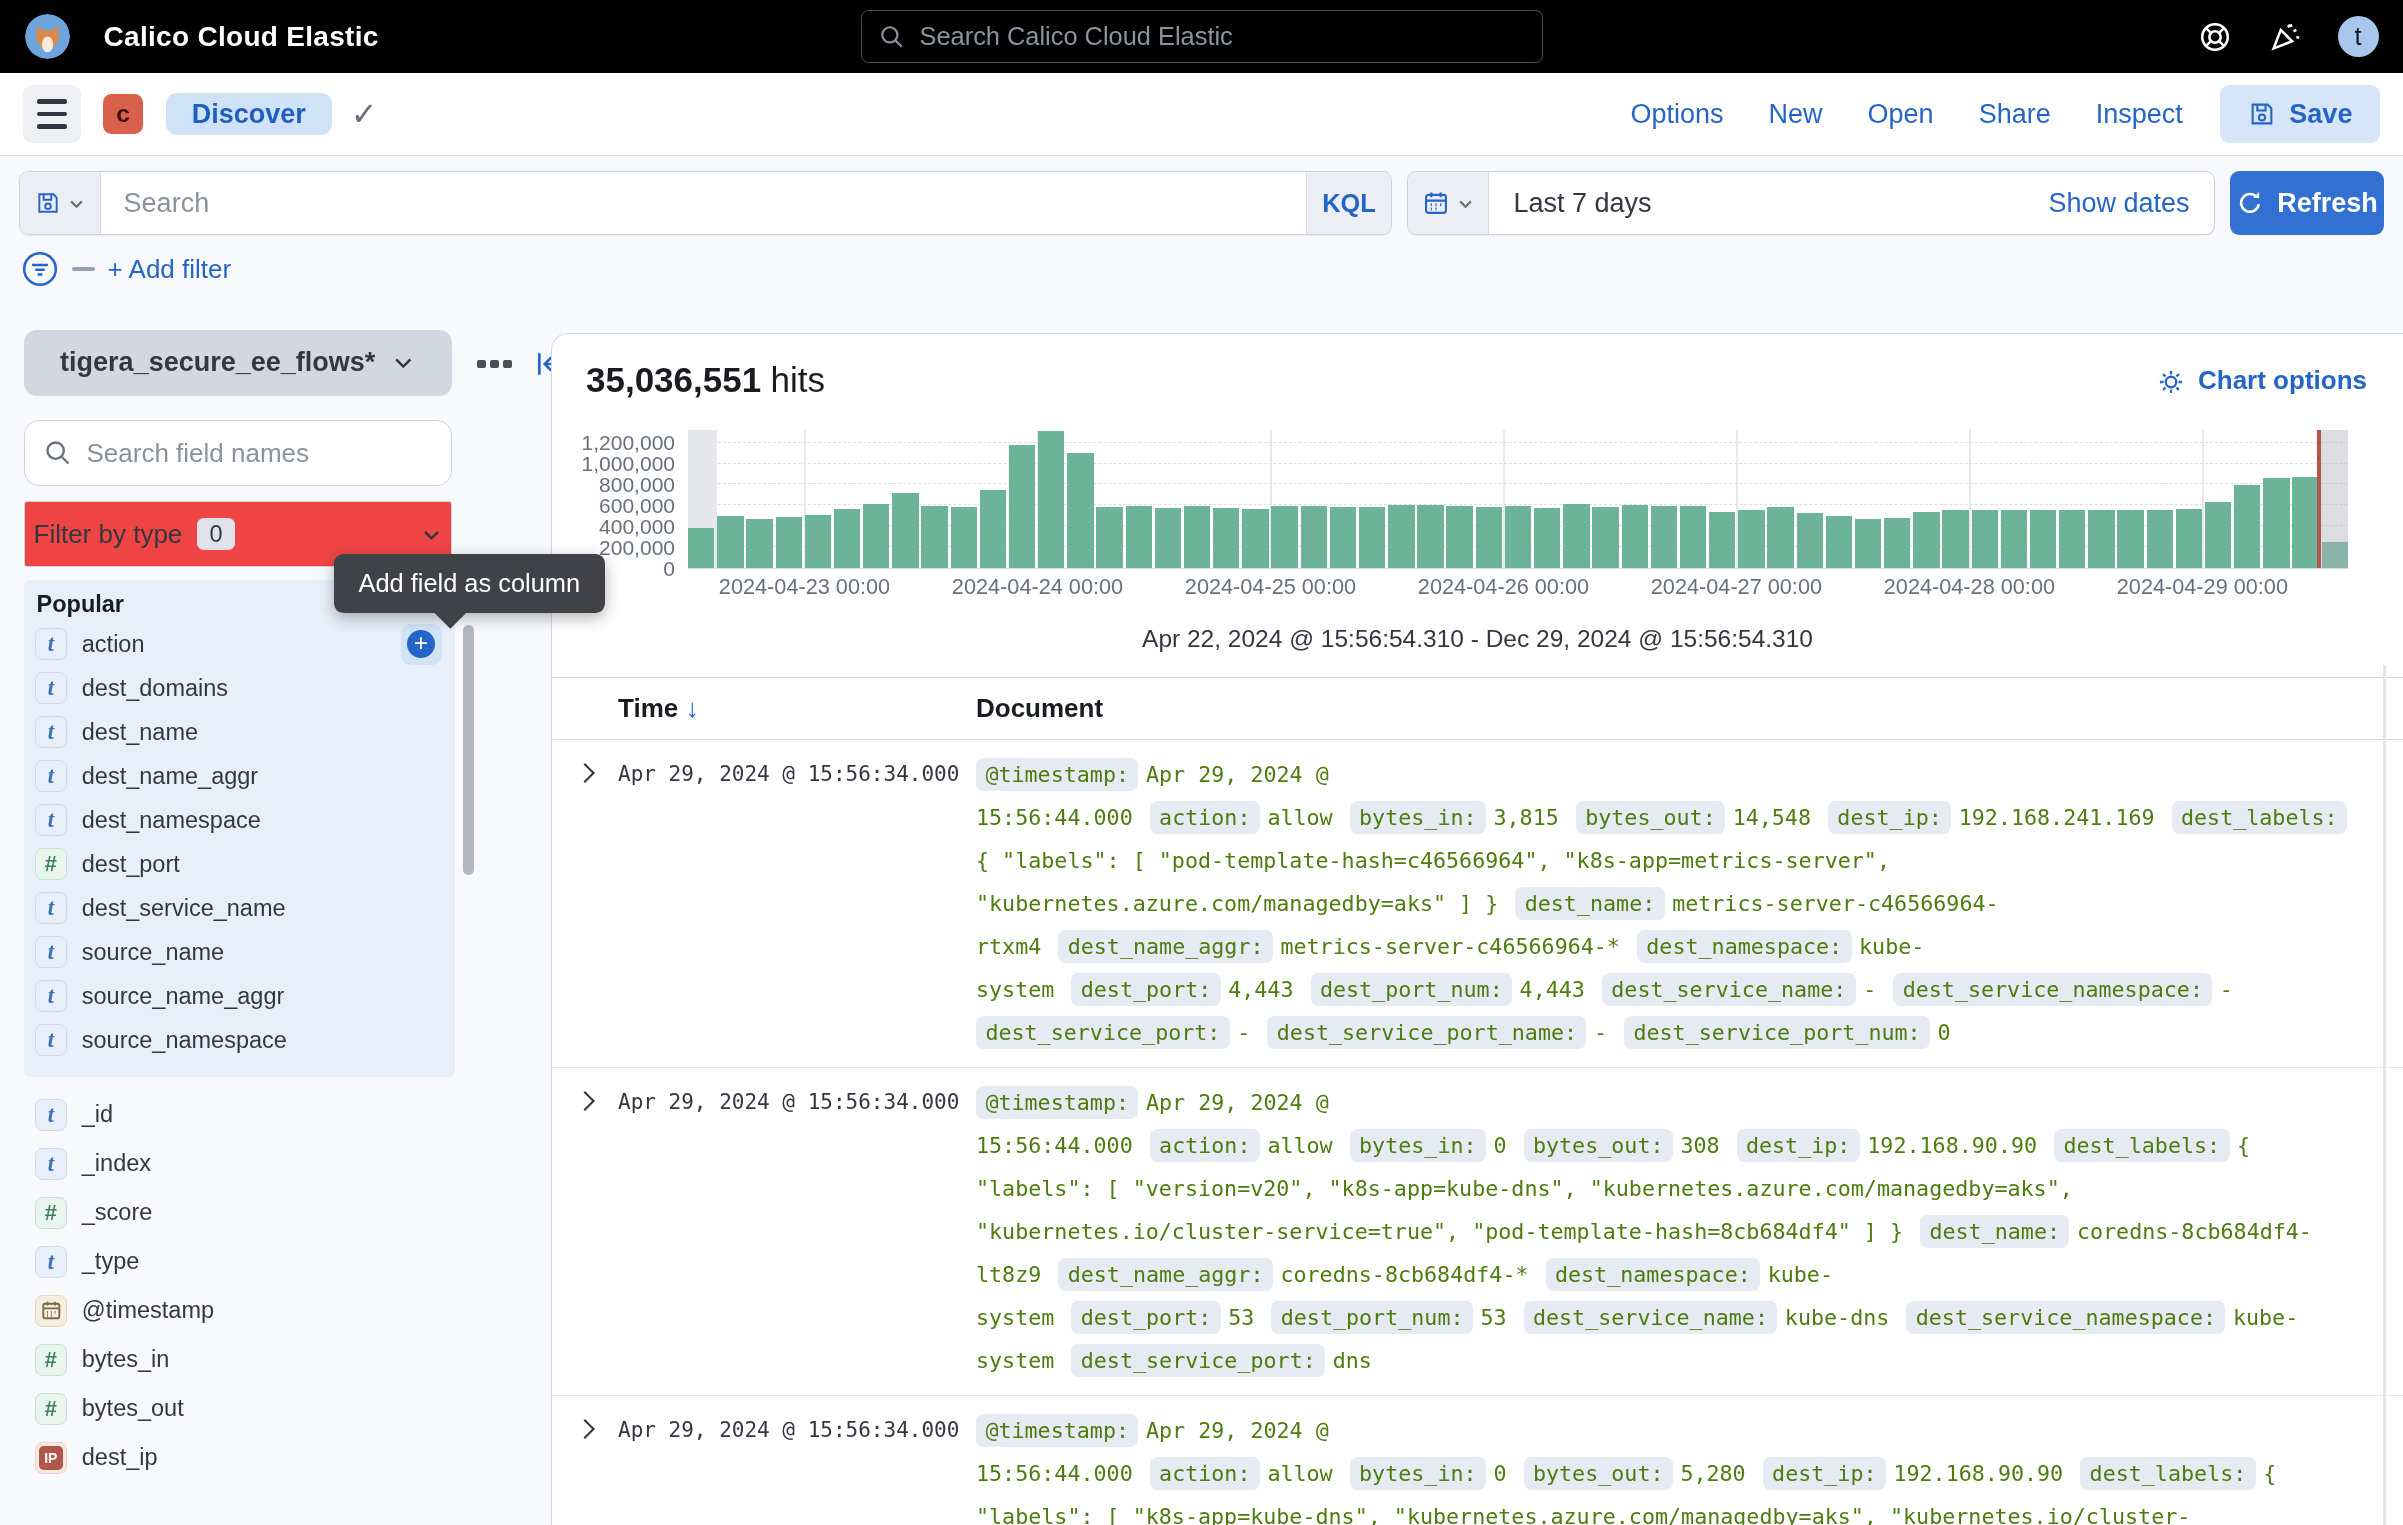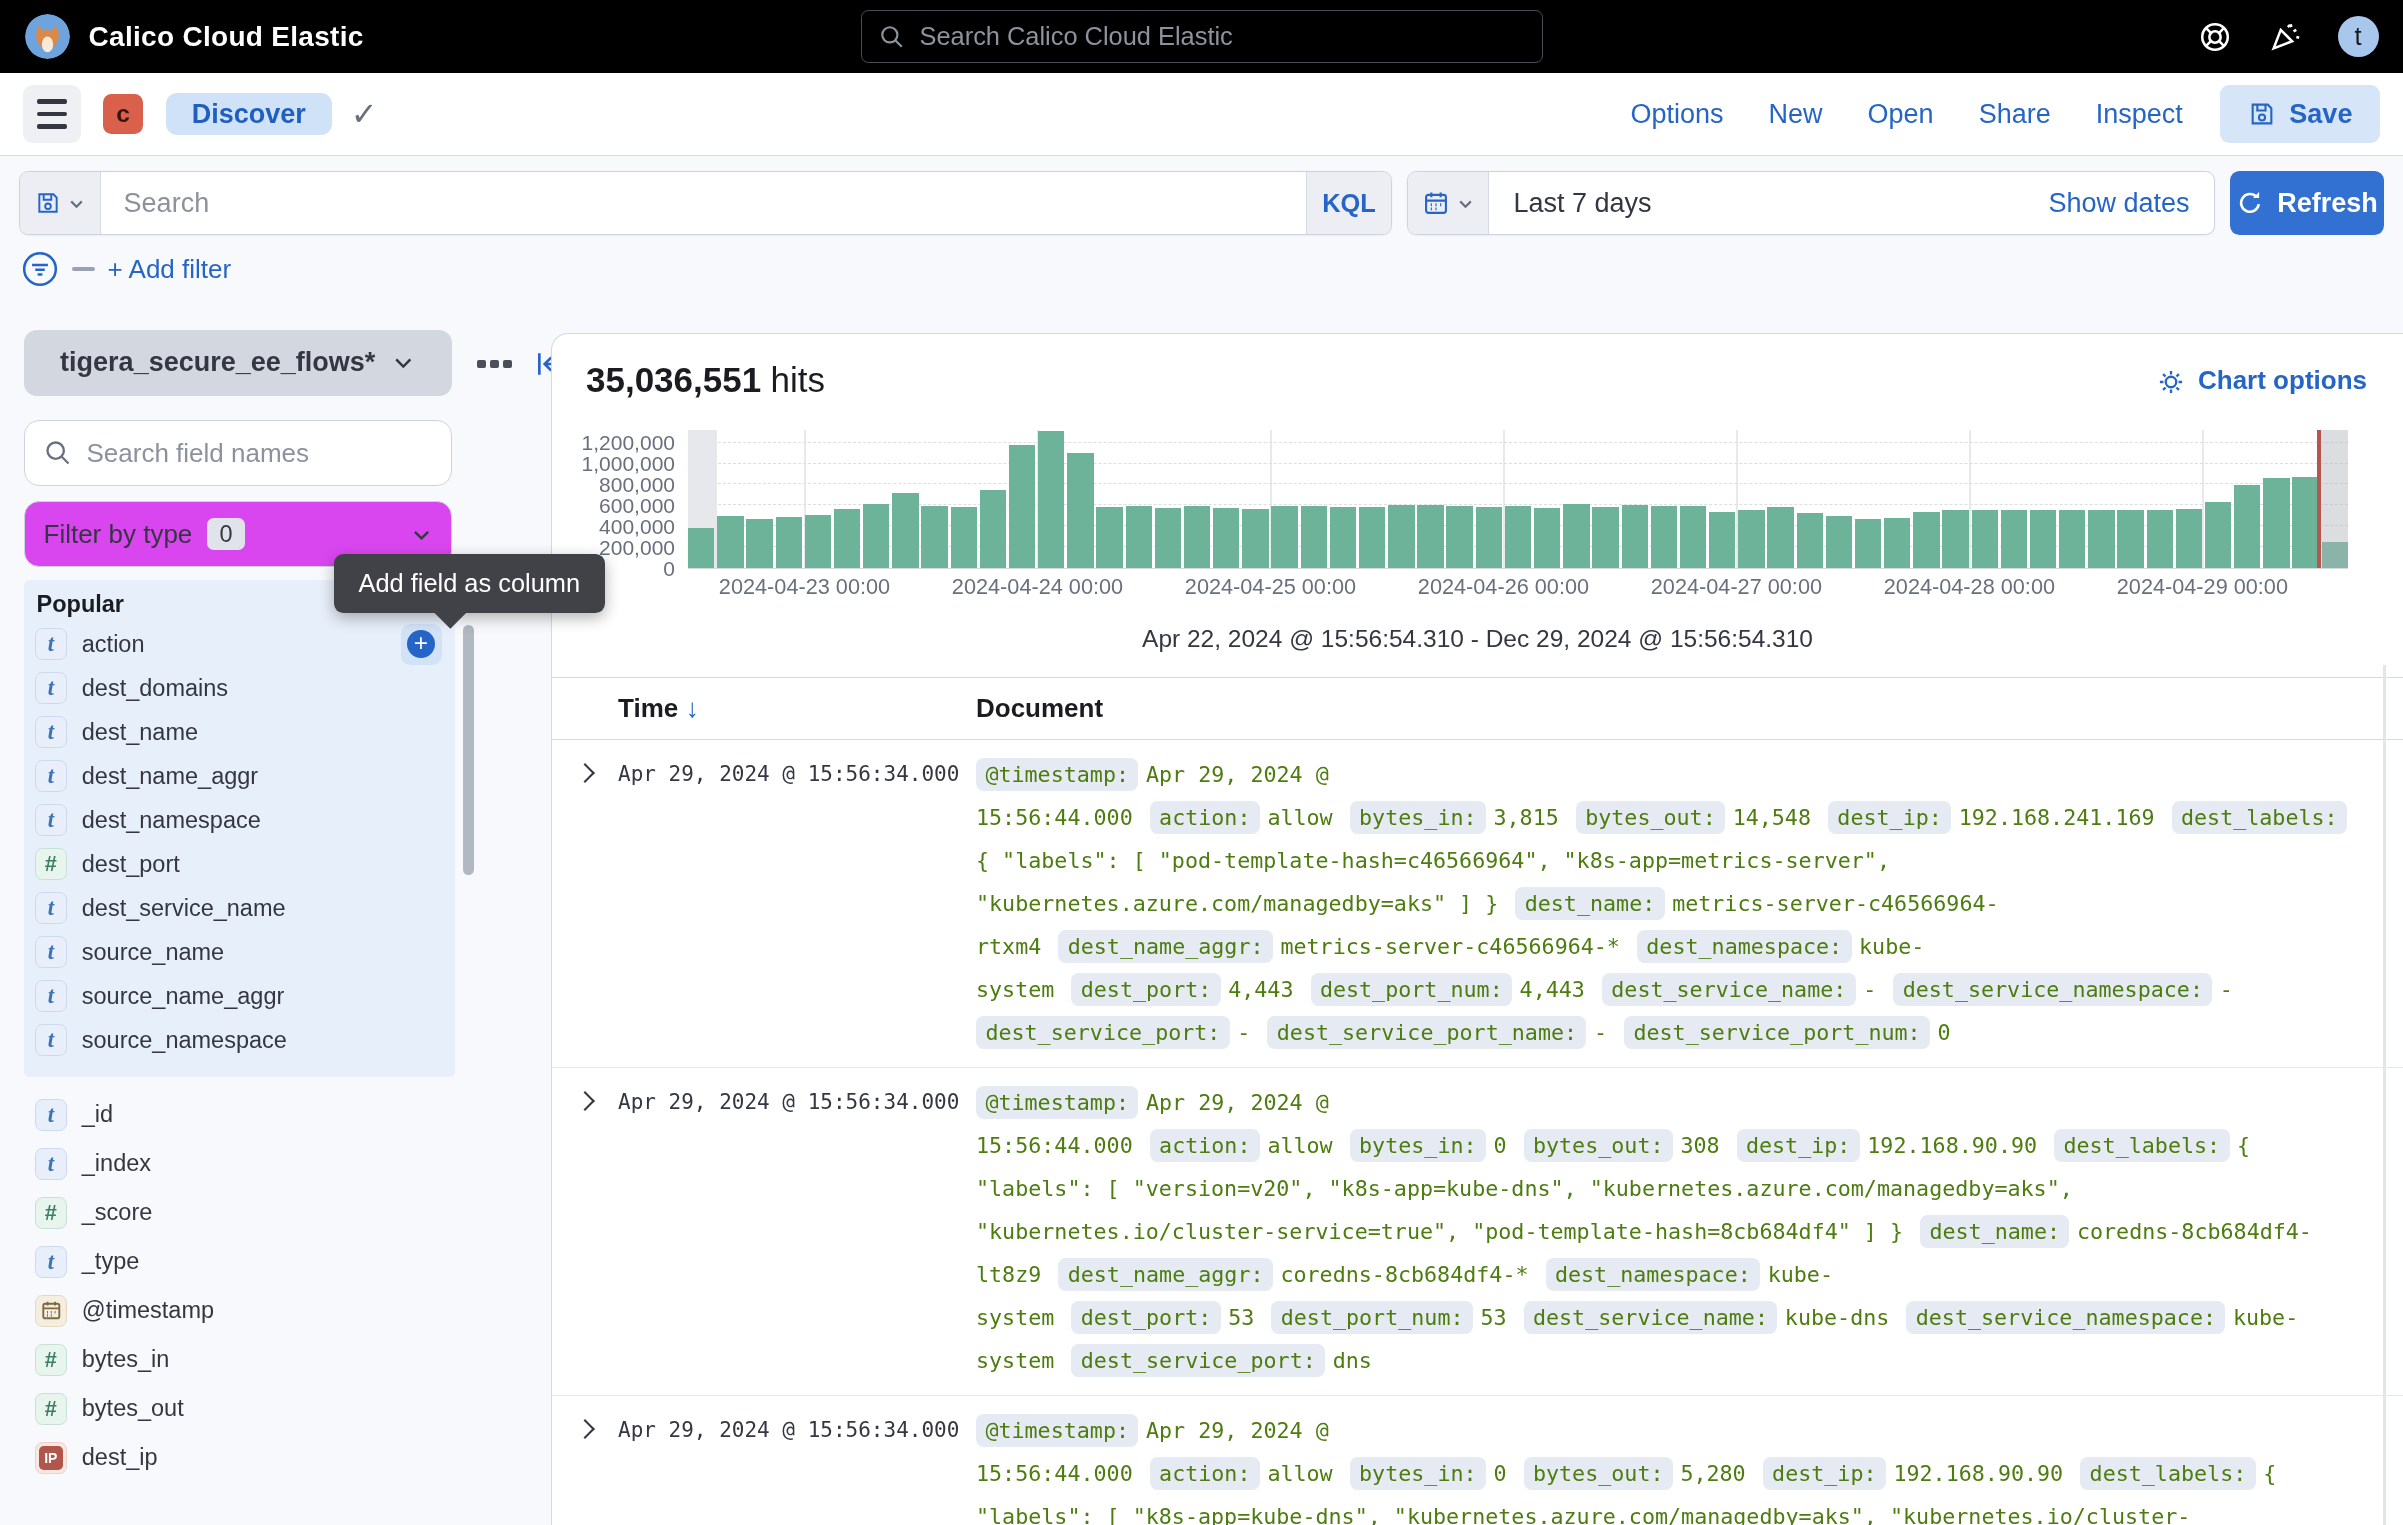--- a/index.html
+++ b/index.html
@@ -3,21 +3,21 @@
 <meta charset="utf-8">
 <style>
   * { margin:0; padding:0; box-sizing:border-box; }
   html,body { width:2403px; height:1525px; overflow:hidden; }
   body { font-family:"Liberation Sans", sans-serif; background:#f8f9fc; color:#343741; position:relative; }
   svg { display:block; }
 
   
   .topbar { height:73px; background:#000; display:flex; align-items:center; padding:0 24.5px; position:relative; }
   .logo { width:45px; height:45px; border-radius:50%; overflow:hidden; flex:none; }
-  .apptitle { color:#fff; font-size:28px; font-weight:bold; margin-left:19px; letter-spacing:0.3px; }
+  .apptitle { color:#fff; font-size:28px; font-weight:bold; margin-left:34px; letter-spacing:0.3px; }
   .topsearch { position:absolute; left:50%; transform:translateX(-50%); width:682px; height:53px;
     border:1.9px solid #4a4e57; border-radius:7.5px; display:flex; align-items:center; gap:15px;
     padding:0 17px; color:#8d939e; font-size:25.4px; background:#000; }
   .top-icons { margin-left:auto; display:flex; align-items:center; gap:36px; }
   .avatar { width:41px; height:41px; border-radius:50%; background:#a9c7ec; color:#16191e;
     display:flex; align-items:center; justify-content:center; font-size:25.4px; }
 
   
   .navbar { height:83px; background:#fff; border-bottom:0.9px solid #d3dae6; display:flex; align-items:center; padding:0 22.6px; gap:22.6px; }
   .hamburger { width:58px; height:58px; background:#eef0f4; border-radius:9.4px; display:flex; flex-direction:column; justify-content:center; align-items:center; gap:7.5px; }
@@ -49,21 +49,21 @@
   .addfilter { color:#2565c7; font-size:26px; text-decoration:none; }
 
   
   .content { display:flex; align-items:flex-start; }
   .sidebar { width:551px; flex:none; position:relative; padding:22.6px 0 0 23.5px; }
   .index-btn { width:428px; height:66px; background:#d3d7df; border-radius:13px; display:flex; align-items:center; justify-content:center; gap:17px; font-size:27px; font-weight:bold; color:#343741; }
   .side-icons { position:absolute; left:477px; top:41px; display:flex; gap:22.6px; align-items:center; }
   .ooo { display:flex; gap:4.7px; }
   .ooo i { width:8.5px; height:8.5px; background:#4a4f58; border-radius:1.9px; }
   .fsearch { width:428px; height:66px; margin-top:24.5px; background:#fff; border:0.9px solid #ced4df; border-radius:15px; display:flex; align-items:center; gap:15px; padding:0 19px; color:#8b919d; font-size:26px; }
-  .ftype { width:428px; height:66px; margin-top:15px; background:#d946ef; border:0.9px solid #ced4df; border-radius:15px; display:flex; align-items:center; gap:15px; padding:0 19px; font-size:26px; color:#343741; }
+  .ftype { width:428px; height:66px; margin-top:15px; background:#ef4444; border:0.9px solid #ced4df; border-radius:3px; display:flex; align-items:center; gap:15px; padding:0 9px; font-size:26px; color:#343741; }
   .badge0 { background:#e0e3ea; border-radius:6.6px; padding:2.8px 12.2px; font-size:23.5px; }
   .ftype .chev-sm { margin-left:auto; }
   .avail { display:flex; align-items:center; gap:15px; margin-top:24.5px; font-size:25.4px; font-weight:bold; color:#1a1c21; }
   .popular-block { width:431px; background:#e7effa; border-radius:5.6px; margin-top:13px; padding:11.3px 0 15px; }
   .popular-title { font-size:23.5px; font-weight:bold; color:#1a1c21; padding-left:13px; margin-bottom:3.8px; }
   .frow { height:44px; display:flex; align-items:center; gap:15px; padding-left:11.3px; }
   .other-fields { margin-top:13px; width:431px; }
   .other-fields .frow { height:49px; }
   .fname { font-size:23.5px; color:#343741; }
   .ficon { width:32px; height:32px; border-radius:7.5px; display:flex; align-items:center; justify-content:center; flex:none; }

